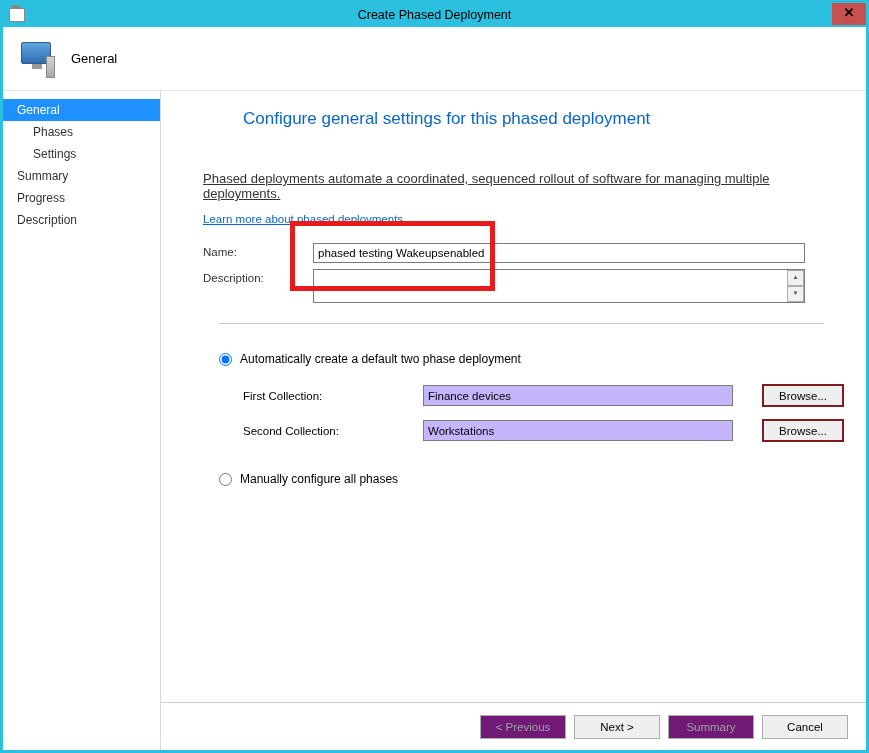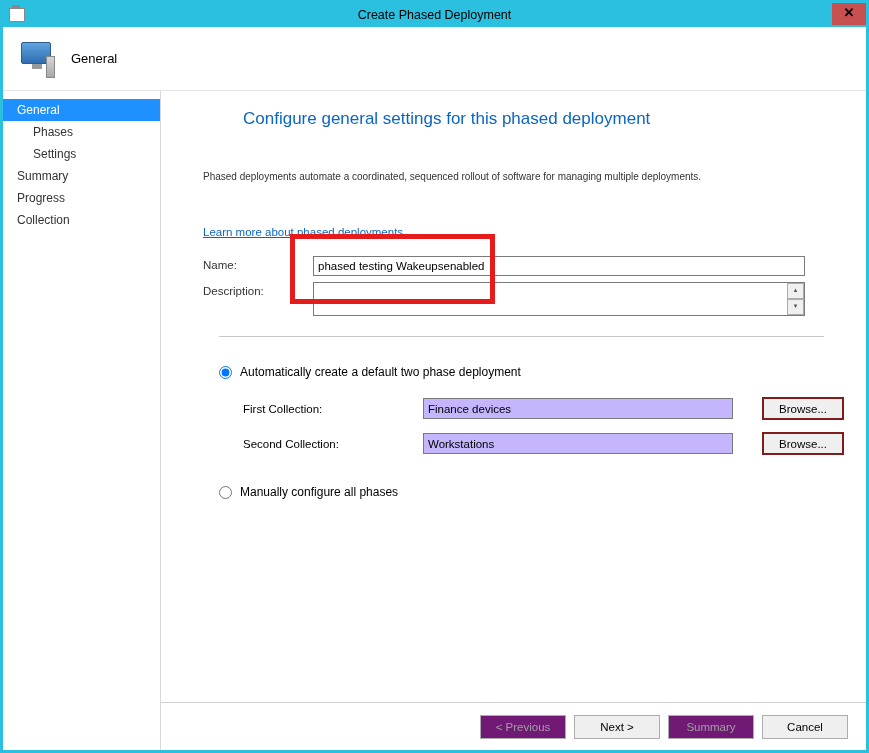--- a/index.html
+++ b/index.html
@@ -118,23 +118,24 @@
     display: flex;
     flex-direction: column;
   }
   .page-title {
     color: #0b66c3;
     font-size: 17px;
     margin-bottom: 42px;
     margin-left: 40px;
   }
   .intro-text {
-    font-size: 10px;
+    font-size: 13px;
     color: #333;
-    margin-bottom: 44px;
+    margin-bottom: 12px;
+    text-decoration: underline;
   }
   .learn-link {
     color: #0b66c3;
     text-decoration: underline;
     font-size: 11.5px;
     cursor: pointer;
   }
   .form-row {
     display: flex;
     align-items: flex-start;
@@ -277,21 +278,21 @@
 </div>
 
 <div class="body-area">
 
   <div class="sidebar">
     <div class="nav-item active">General</div>
     <div class="nav-item sub">Phases</div>
     <div class="nav-item sub">Settings</div>
     <div class="nav-item">Summary</div>
     <div class="nav-item">Progress</div>
-    <div class="nav-item">Collection</div>
+    <div class="nav-item">Description</div>
   </div>
 
   <div class="main">
 
     <div class="page-title">Configure general settings for this phased deployment</div>
 
     <div class="intro-text">Phased deployments automate a coordinated, sequenced rollout of software for managing multiple deployments.</div>
 
     <a class="learn-link">Learn more about phased deployments</a>
 

